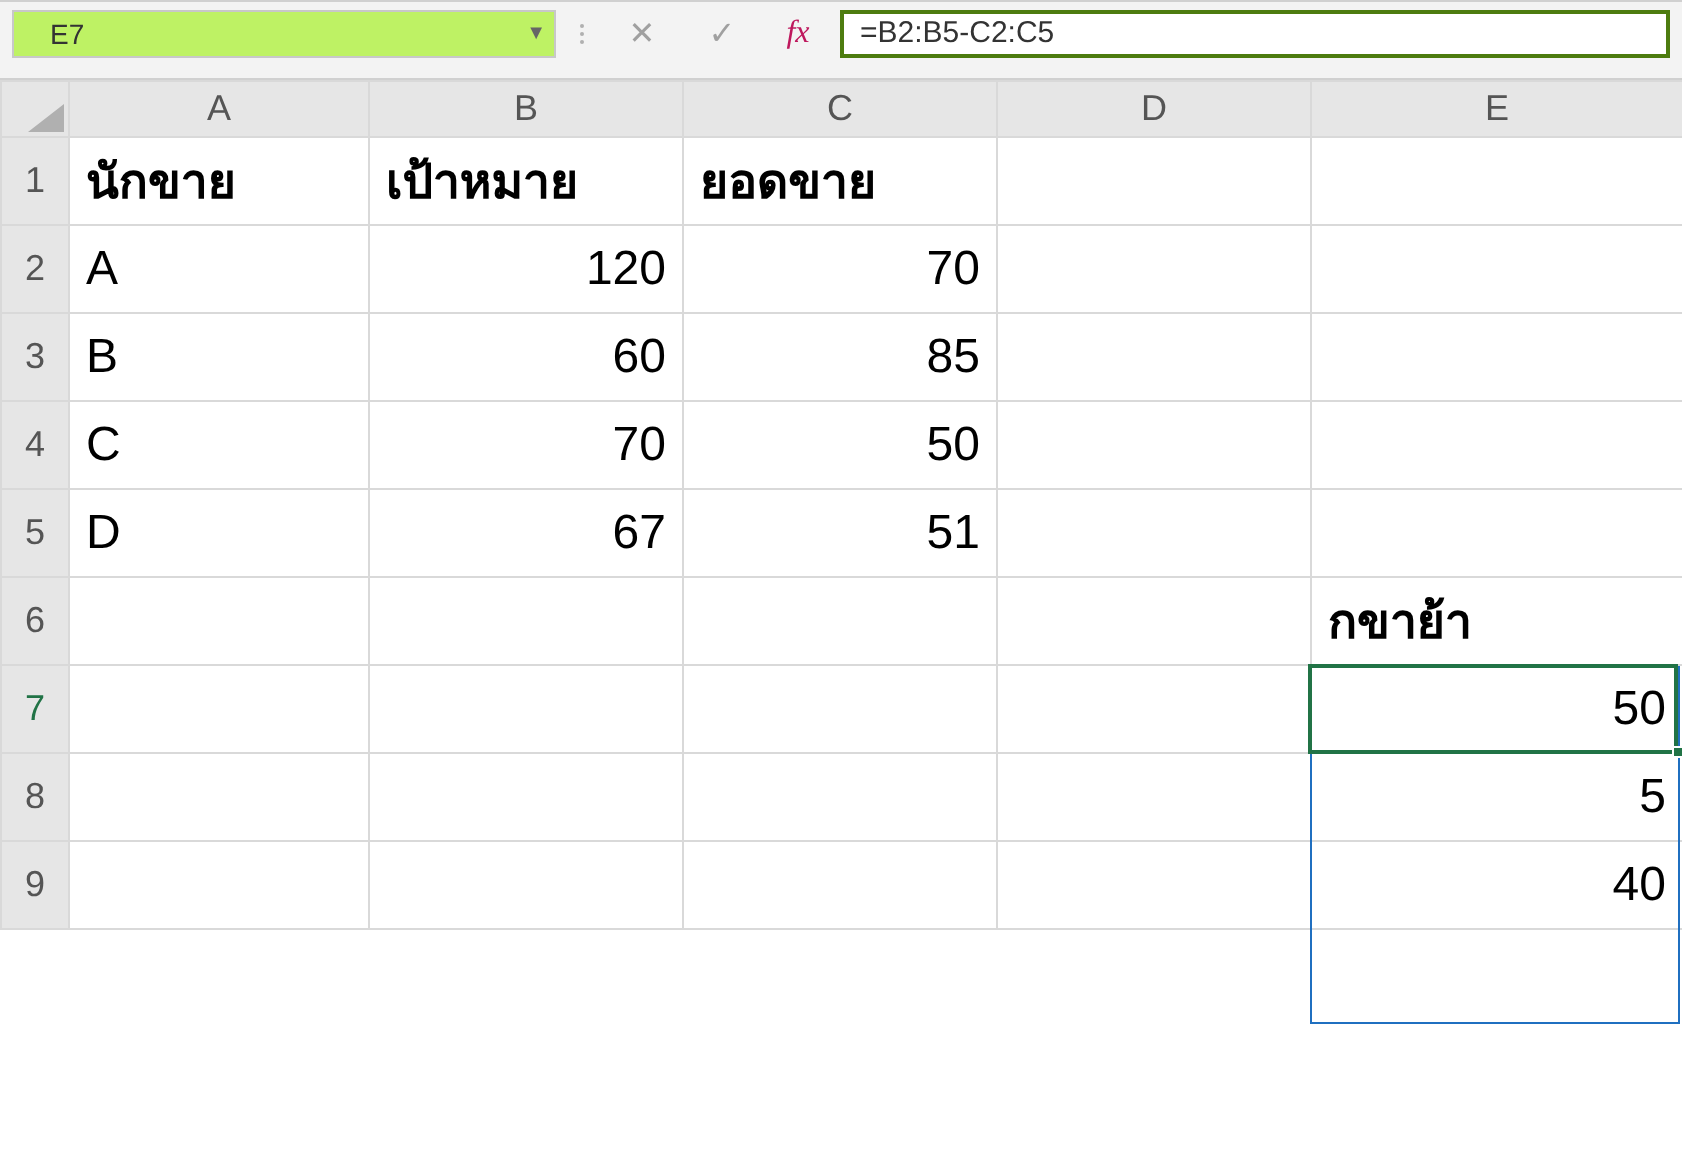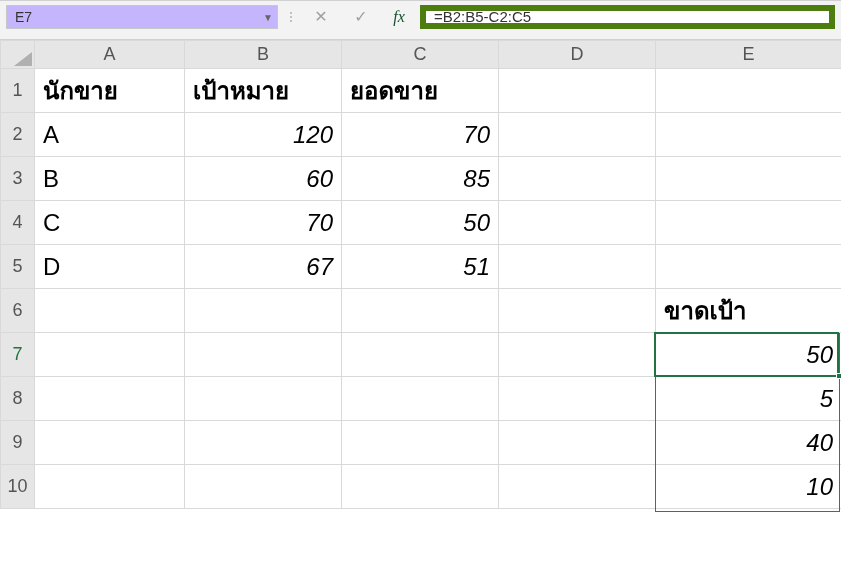--- a/index.html
+++ b/index.html
@@ -18,25 +18,25 @@
     align-items: center;
     height: 28px;
     padding: 4px 6px 0 6px;
     gap: 6px;
     background: #f3f3f3;
     border-top: 1px solid #d0d0d0;
   }
   .namebox {
     width: 272px;
     height: 24px;
-    background: #c4b5fd;
+    background: #bef264;
     border: 1px solid #c8c8c8;
     display: flex;
     align-items: center;
-    padding: 0 8px;
+    padding: 0 18px;
     font-size: 14px;
     color: #333;
     position: relative;
   }
   .namebox .dd {
     position: absolute;
     right: 4px;
     top: 50%;
     transform: translateY(-50%);
     color: #666;
@@ -58,28 +58,28 @@
     display: flex;
     align-items: center;
     justify-content: center;
     color: #a0a0a0;
     font-size: 16px;
   }
   .fb-fx {
     width: 30px;
     font-style: italic;
     font-family: "Times New Roman", serif;
-    color: #14532d;
+    color: #be185d;
     font-size: 16px;
   }
   .formula-input {
     flex: 1;
     height: 24px;
     background: #fff;
-    border: 6px solid #4d7c0f;
+    border: 2px solid #4d7c0f;
     display: flex;
     align-items: center;
     padding: 0 8px;
     font-size: 15px;
     color: #333;
   }
   .spacer-bar {
     height: 12px;
     background: #f3f3f3;
     border-bottom: 1px solid #d0d0d0;
@@ -135,21 +135,21 @@
     color: #217346;
   }
   .grid td .cell {
     padding: 0 8px;
     height: 100%;
     display: flex;
     align-items: center;
     text-align: right;
   }
   .cell.left { justify-content: flex-start; }
-  .cell.right { justify-content: flex-end; font-style: italic; }
+  .cell.right { justify-content: flex-end; }
   .cell.bold { font-weight: 700; }
 
   
   col.c-rh { width: 34px; }
   col.c-A  { width: 150px; }
   col.c-B  { width: 157px; }
   col.c-C  { width: 157px; }
   col.c-D  { width: 157px; }
   col.c-E  { width: 186px; }
 
@@ -293,21 +293,21 @@
       <td></td>
       <td></td>
     </tr>
     <tr>
       <th class="rowhdr">6</th>
       <td></td>
       <td></td>
       <td></td>
       <td></td>
       <td>
-            <div class="cell left bold">ขาดเป้า</div>
+            <div class="cell left bold">กขาย้า</div>
           </td>
     </tr>
     <tr>
       <th class="rowhdr active">7</th>
       <td></td>
       <td></td>
       <td></td>
       <td></td>
       <td>
             <div class="cell right">50</div>
@@ -324,30 +324,20 @@
           </td>
     </tr>
     <tr>
       <th class="rowhdr">9</th>
       <td></td>
       <td></td>
       <td></td>
       <td></td>
       <td>
             <div class="cell right">40</div>
-          </td>
-    </tr>
-    <tr>
-      <th class="rowhdr">10</th>
-      <td></td>
-      <td></td>
-      <td></td>
-      <td></td>
-      <td>
-            <div class="cell right">10</div>
           </td>
     </tr>
   </tbody>
 </table>
 
 <div class="spill-outline" style="left:655px; top:293px; width:185px; height:179px;"></div>
 <div class="active-cell-outline" style="left:654px; top:292px; width:185px; height:45px;"></div>
 <div class="fill-handle" style="left:836px; top:333px;"></div>
 </div>
 

